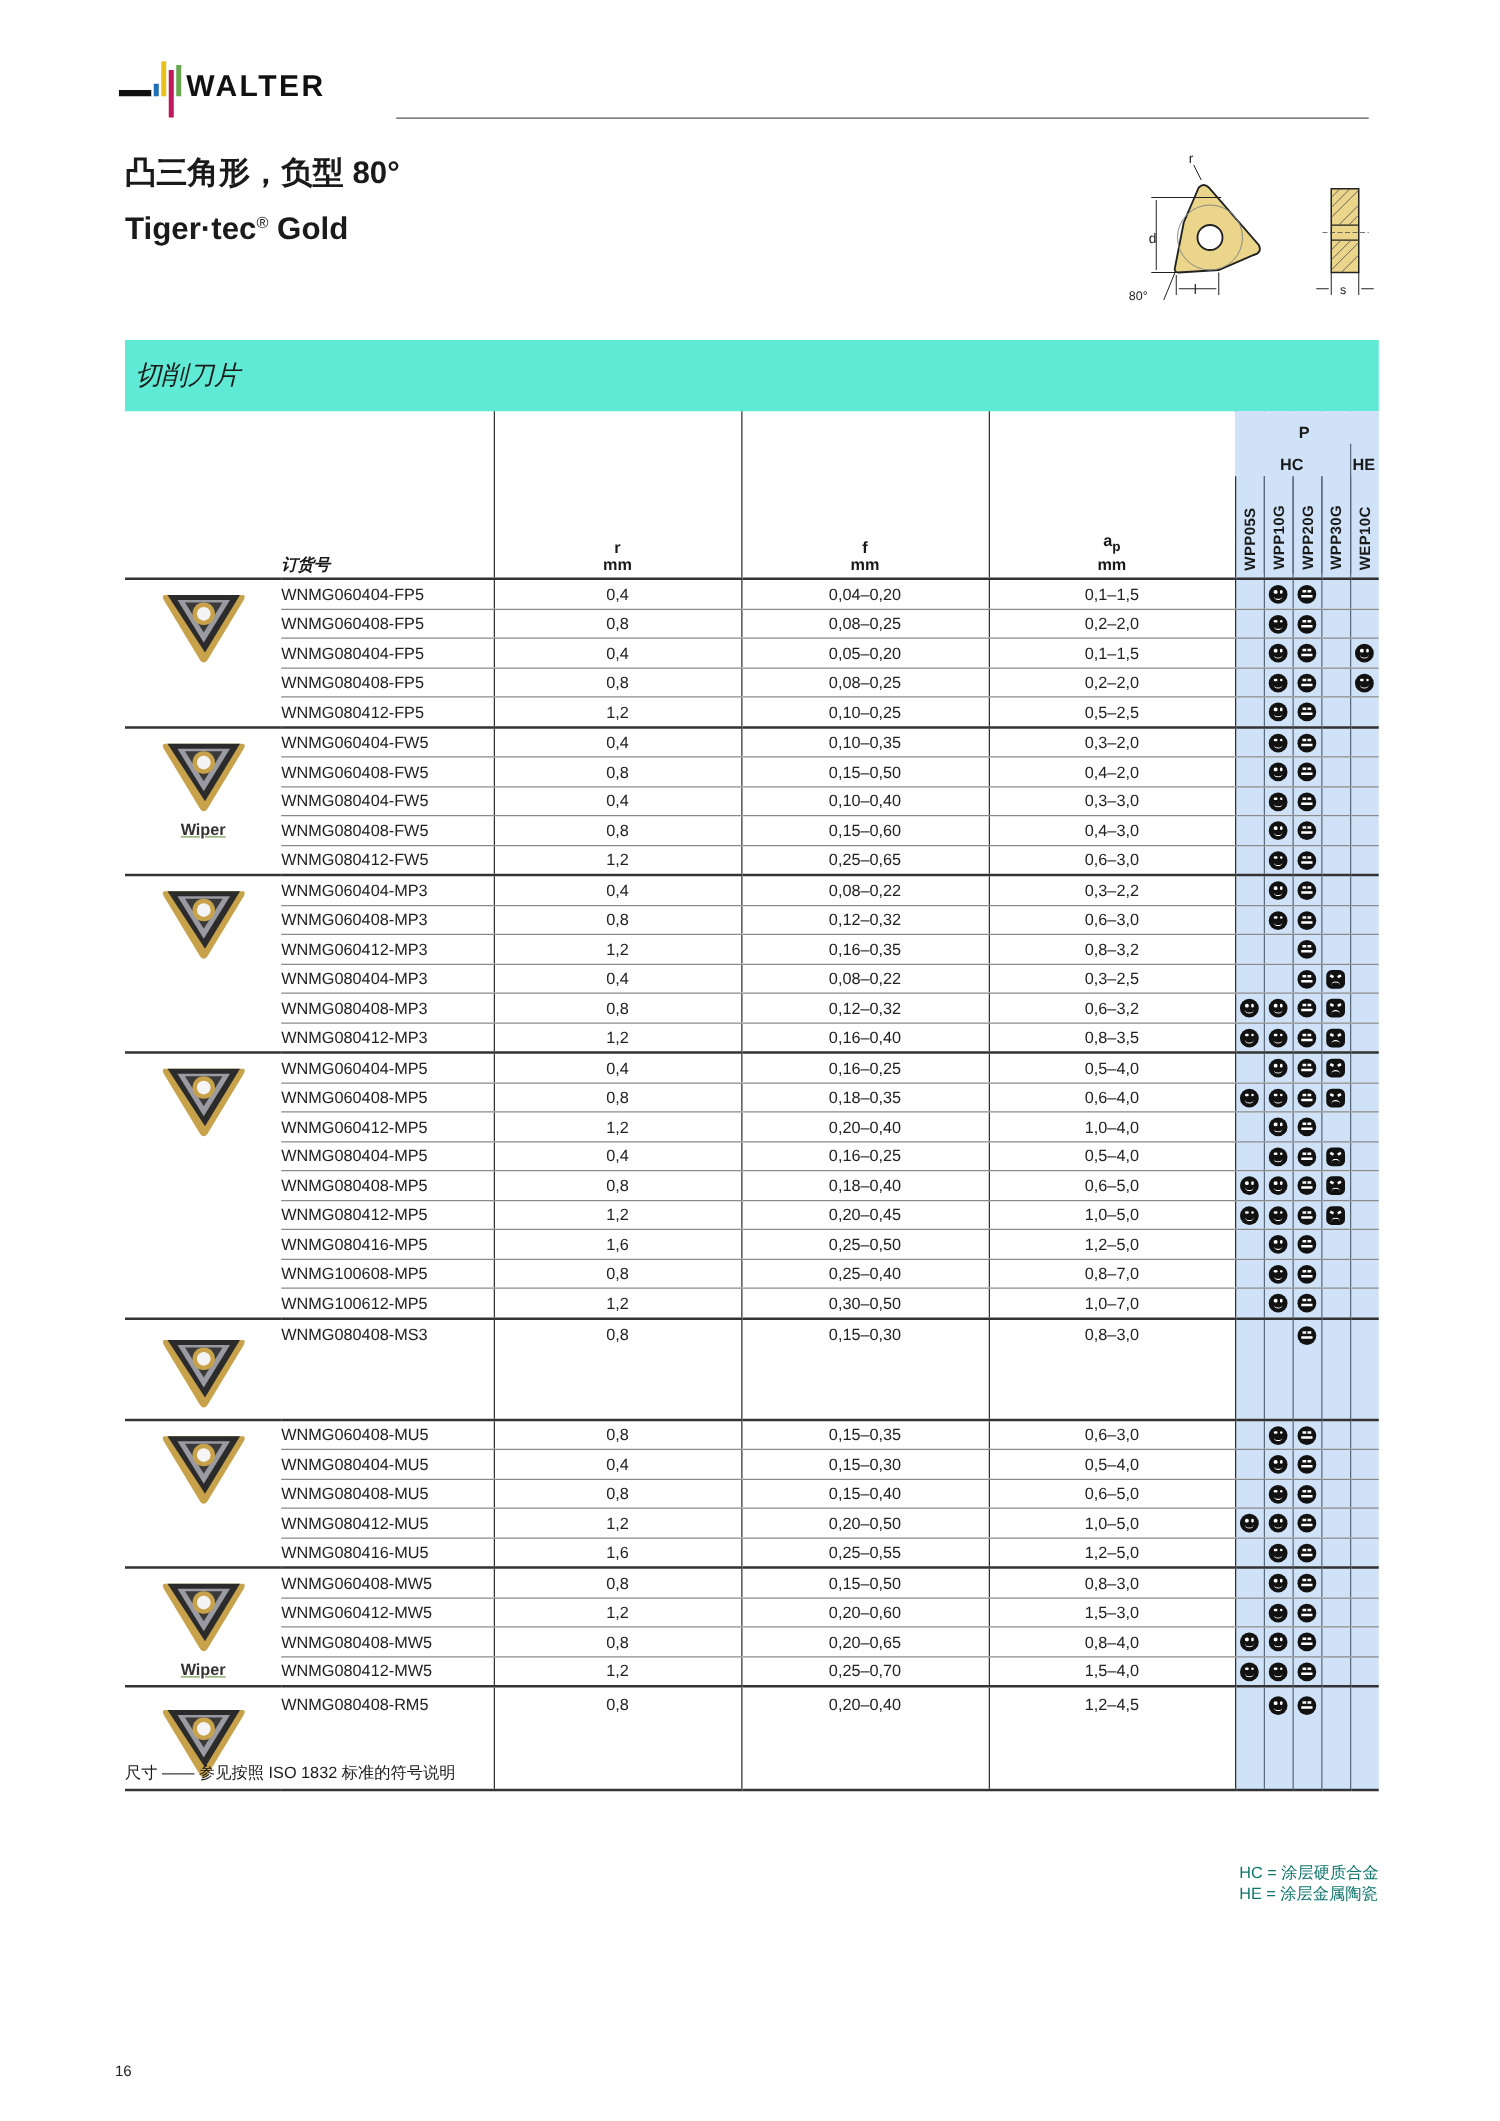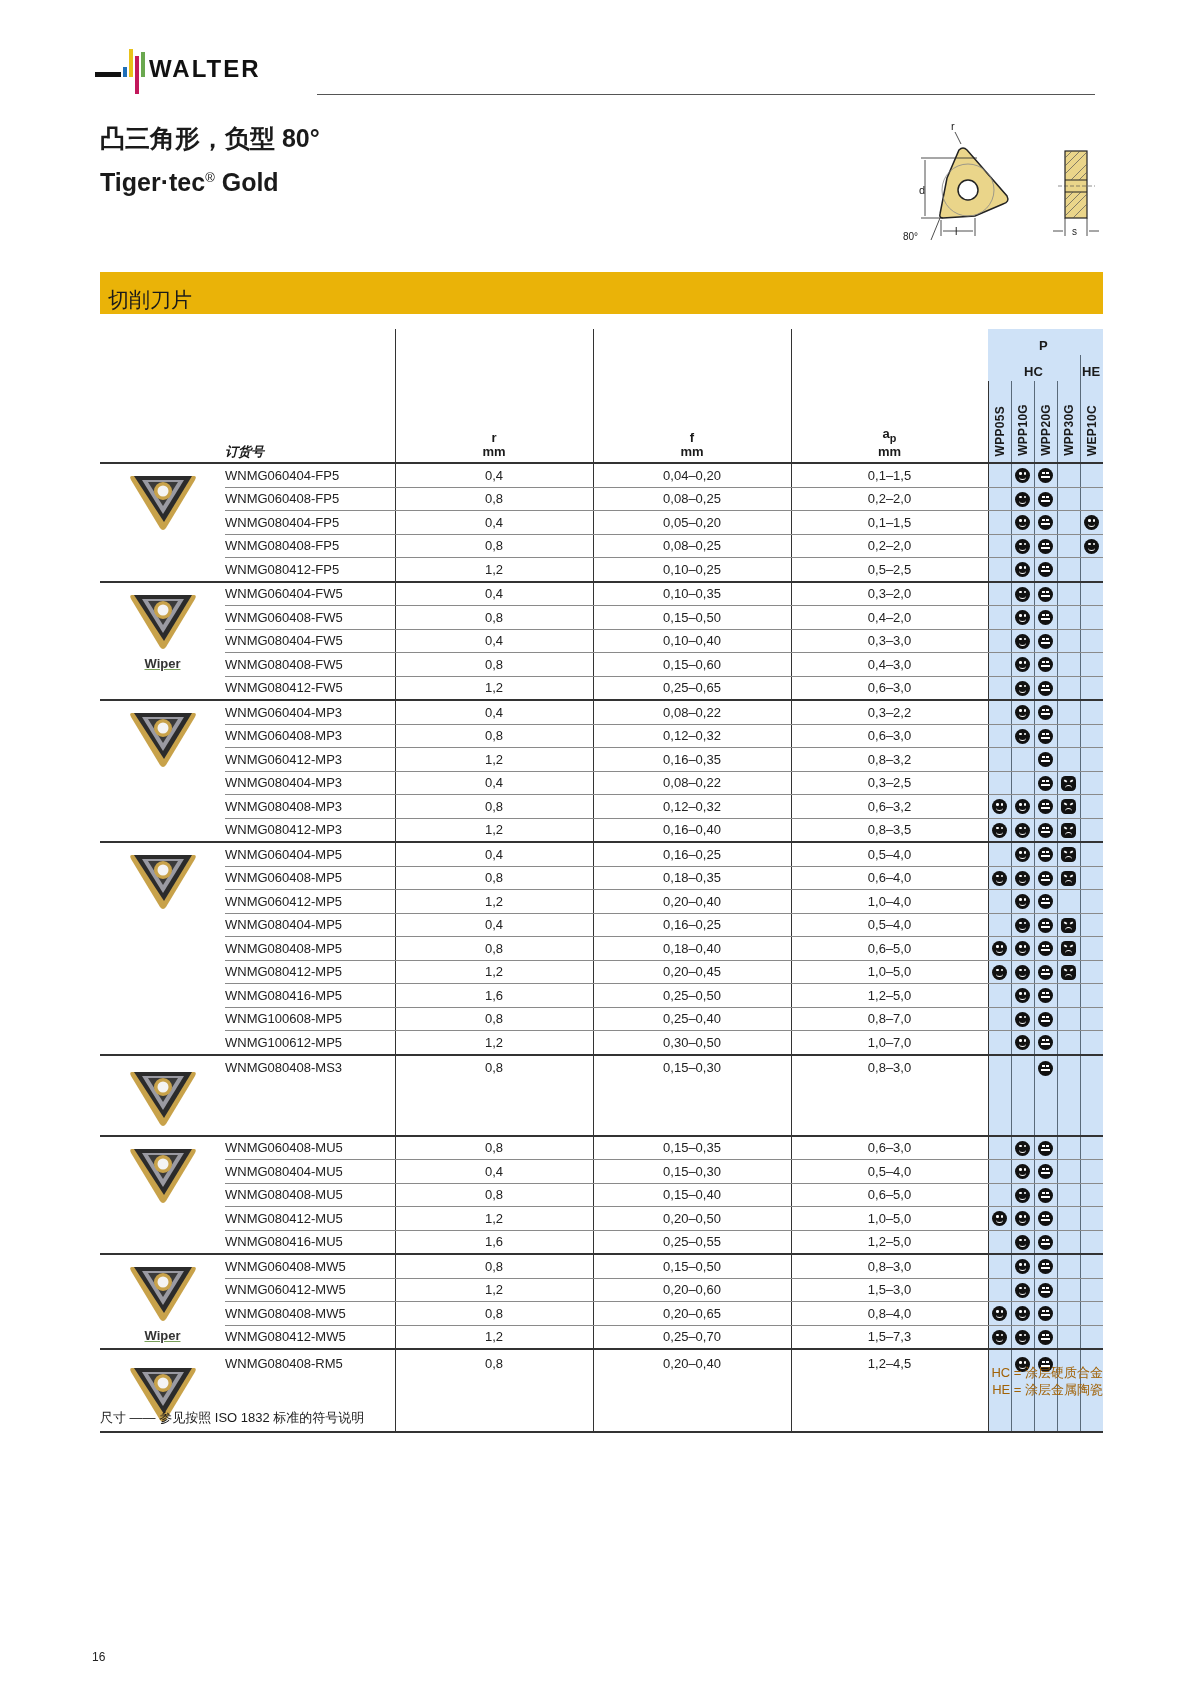--- a/index.html
+++ b/index.html
@@ -3,21 +3,21 @@
 <meta charset="utf-8">
 <style>
   html, body { margin:0; padding:0; background:#fff; }
   body { width:1200px; height:1697px; position:relative; font-family:"Liberation Sans", "DejaVu Sans", sans-serif; color:#1a1a1a; overflow:hidden; }
   .logo { position:absolute; left:95px; top:46px; width:200px; height:50px; }
   .header-rule { position:absolute; left:317px; top:94px; width:778px; height:1px; background:#555; }
   .title-block { position:absolute; left:100px; top:118px; }
   .title-line { font-size:25px; font-weight:bold; line-height:40px; color:#1a1a1a; white-space:nowrap; }
   .title-line sup { font-size:13px; font-weight:normal; }
   .diagram { position:absolute; left:895px; top:118px; width:220px; height:130px; }
-  .section-band { position:absolute; left:100px; top:272px; width:1003px; height:42px; background:#eab308; }
+  .section-band { position:absolute; left:100px; top:272px; width:1003px; height:57px; background:#5eead4;font-style:italic; }
   .section-title { position:absolute; left:8px; top:14px; font-size:21px; color:#1a1a1a; }
   table.inserts { position:absolute; left:100px; top:329px; width:1003px; border-collapse:collapse; table-layout:fixed; font-size:13px; }
   table.inserts th, table.inserts td { padding:0; }
   col.c-img { width:125px; }
   col.c-code { width:170px; }
   col.c-r { width:198px; }
   col.c-f { width:198px; }
   col.c-ap { width:197px; }
   col.c-g { width:23px; }
   .hdr-cell { height:130px; vertical-align:bottom; text-align:center; font-size:13px; line-height:14px; padding-bottom:3px !important; border-bottom:2px solid #333; }
@@ -40,21 +40,21 @@
   .sym.med i { position:absolute; left:3px; top:8px; width:9px; height:2px; background:#fff; }
   .sym.med::before, .sym.med::after { content:""; position:absolute; top:4px; width:3px; height:2px; background:#fff; }
   .sym.med::before { left:4px; } .sym.med::after { right:4px; }
   .sym.poor { border-radius:30%; background:#111; }
   .sym.poor i { position:absolute; left:4px; top:9px; width:7px; height:3px; border-top:1.5px solid #fff; border-radius:5px 5px 0 0; }
   .sym.poor::before, .sym.poor::after { content:""; position:absolute; top:4px; width:3px; height:2px; background:#fff; }
   .sym.poor::before { left:3px; transform:rotate(30deg); } .sym.poor::after { right:3px; transform:rotate(-30deg); }
   .insert-pic { width:70px; height:62px; margin-top:6px; }
   .wiper { font-size:13px; font-weight:bold; color:#333; text-decoration:underline; text-decoration-color:#7aa05a; display:block; margin-top:2px; }
   .footer-left { position:absolute; left:100px; top:1409px; font-size:13px; color:#1a1a1a; }
-  .footer-right { position:absolute; right:97px; top:1364px; font-size:13px; color:#a16207; text-align:right; line-height:17px; }
+  .footer-right { position:absolute; right:97px; top:1489px; font-size:13px; color:#0f766e; text-align:left; line-height:17px; }
   .page-num { position:absolute; left:92px; top:1650px; font-size:12px; color:#222; }
   .grade-hdr-overlay { position:absolute; left:988px; top:329px; width:115px; height:130px; pointer-events:none; }
   .ghl { position:absolute; font-size:13px; font-weight:bold; color:#1a1a1a; }
 </style>
 </head>
 <body>
 
 <div class="logo">
   <svg width="200" height="50" viewBox="0 0 200 50">
     <rect x="0" y="26" width="26" height="5" fill="#111"></rect>
@@ -575,21 +575,21 @@
         <td class="g" style="border-left: 1.5px solid rgb(51, 51, 51);"><span class="sym good"><i></i></span></td>
         <td class="g"><span class="sym good"><i></i></span></td>
         <td class="g"><span class="sym med"><i></i></span></td>
         <td class="g"></td>
         <td class="g"></td>
       </tr>
       <tr class="row group-end">
         <td class="code">WNMG080412-MW5</td>
         <td class="vline">1,2</td>
         <td class="vline">0,25–0,70</td>
-        <td class="vline">1,5–7,3</td>
+        <td class="vline">1,5–4,0</td>
         <td class="g" style="border-left: 1.5px solid rgb(51, 51, 51);"><span class="sym good"><i></i></span></td>
         <td class="g"><span class="sym good"><i></i></span></td>
         <td class="g"><span class="sym med"><i></i></span></td>
         <td class="g"></td>
         <td class="g"></td>
       </tr>
       <tr class="row group-end tall-rm">
         <td class="img" rowspan="1" style="border-bottom: 2px solid rgb(51, 51, 51);">
   <svg class="insert-pic" viewBox="0 0 70 62">
     <path d="M4,6 L66,6 Q69,6 67,10 L38,58 Q35,62 32,58 L3,10 Q1,6 4,6 Z" fill="#c8a24a"></path>

